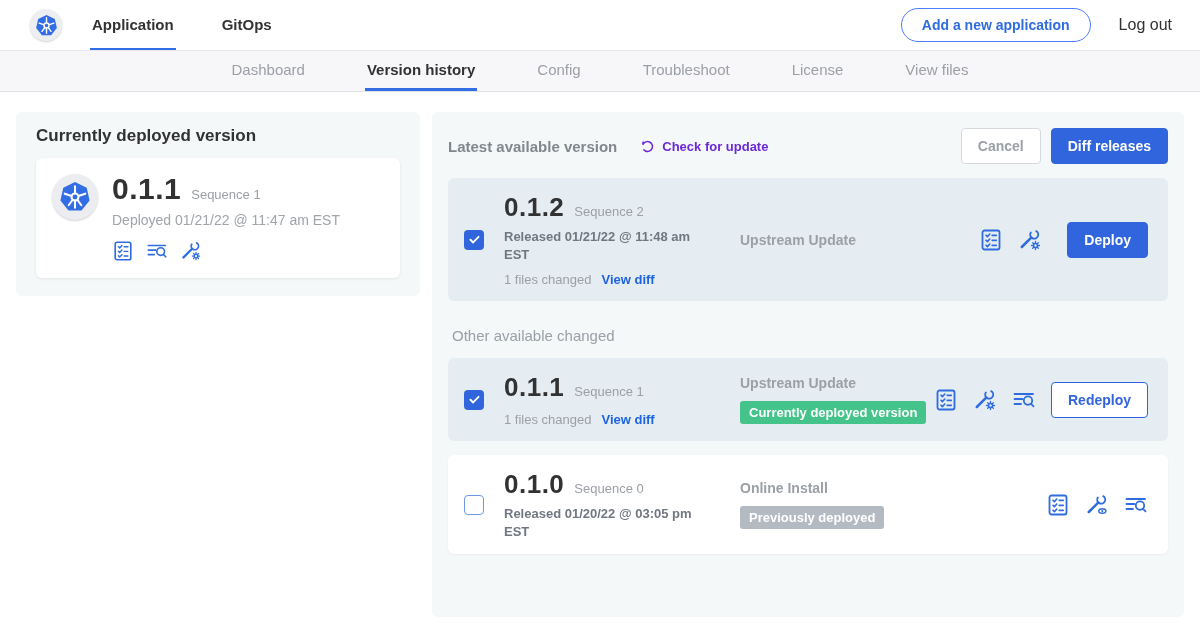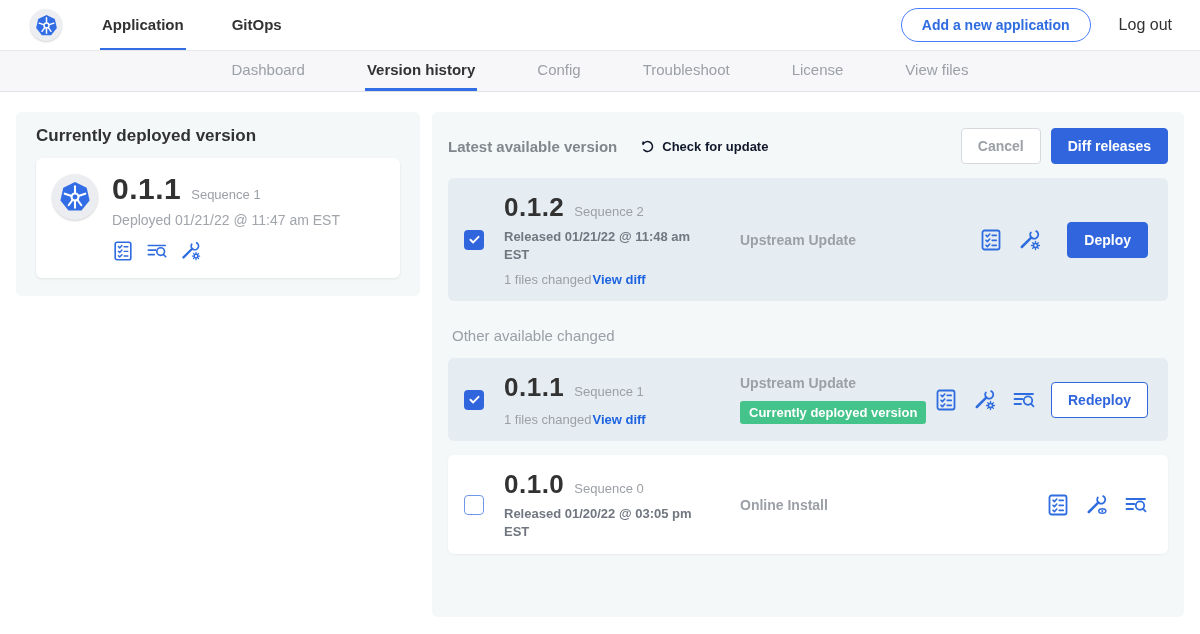--- a/index.html
+++ b/index.html
@@ -9,21 +9,21 @@
     font-family:"Liberation Sans", sans-serif;
     background:#ffffff; color:#323232;
   }
   svg { display:block; }
 
   
   .topnav { height:50px; display:flex; align-items:center; padding-left:30px; }
   .logo { width:32px; height:32px; border-radius:50%; background:#eceef1;
           box-shadow:0 1px 2px rgba(0,0,0,.18); display:flex; align-items:center; justify-content:center; }
   .logo svg { width:27px; height:27px; }
-  .toptabs { display:flex; height:100%; margin-left:38px; }
+  .toptabs { display:flex; height:100%; margin-left:28px; }
   .toptab { height:100%; display:flex; align-items:center; padding:0 2px; margin-right:44px;
             font-size:15px; font-weight:700; color:#323232; border-bottom:2px solid transparent; cursor:pointer; }
   .toptab.active { border-bottom-color:#326de6; }
   .topnav-right { margin-left:auto; display:flex; align-items:center; padding-right:28px; }
   .pill { background:#fff; border:1.5px solid #4a7dff; color:#2f6ce0; font-weight:700; font-size:14px;
           border-radius:18px; padding:8px 20px; font-family:inherit; cursor:pointer; }
   .logout { font-size:16px; color:#323232; margin-left:28px; cursor:pointer; }
 
   
   .subnav { height:42px; background:#f7f7f9; border-top:1px solid #e7e7ec; border-bottom:1px solid #dfe3e6;
@@ -46,40 +46,40 @@
   .vnum-lg { font-size:30px; font-weight:700; letter-spacing:.5px; color:#323232; }
   .seq { font-size:13px; color:#9b9fa6; margin-left:10px; }
   .deployed-date { font-size:14px; color:#a0a4ab; margin-top:6px; }
   .icon-row { display:flex; gap:12px; margin-top:12px; }
   .icon-btn { width:22px; height:22px; color:#2f6ce0; cursor:pointer; }
   .icon-btn svg { width:100%; height:100%; }
 
   .versions-panel { flex:1; background:#f5f8f9; border-radius:6px; padding:16px 16px 20px; min-height:505px; }
   .panel-header { display:flex; align-items:center; }
   .panel-header h3 { margin:0; font-size:15px; font-weight:600; color:#82878d; }
-  .hlink { display:flex; align-items:center; gap:6px; color:#0f172a; font-size:13px; font-weight:700;
+  .hlink { display:flex; align-items:center; gap:6px; color:#6d28d9; font-size:13px; font-weight:700;
            margin-left:22px; cursor:pointer; }
   .hlink svg { width:17px; height:17px; }
   .btn { font-family:inherit; font-size:14px; font-weight:700; border-radius:4px; padding:9px 16px; cursor:pointer; }
   .btn-cancel { background:#fff; border:1px solid #d5d9de; color:#9b9fa6; margin-left:auto;text-align:center; }
   .btn-primary { background:#3065dd; border:1px solid #3065dd; color:#fff; margin-left:10px; }
   .btn-outline { background:#fff; border:1px solid #3065dd; color:#3065dd; }
 
   .vrow { display:flex; align-items:center; border-radius:6px; padding:14px 16px; margin-top:14px; }
   .vrow.selected { background:#e5edf3; }
   .vrow.plain { background:#fff; box-shadow:0 1px 2px rgba(0,0,0,.05); }
   .checkbox { width:20px; height:20px; border-radius:4px; flex:0 0 auto; cursor:pointer;
               display:flex; align-items:center; justify-content:center; }
   .checkbox.checked { background:#3065dd; }
   .checkbox.unchecked { background:#fff; border:1.5px solid #6f97e8; }
   .checkbox svg { width:13px; height:13px; }
   .vinfo { margin-left:20px; width:206px; flex:0 0 auto; }
   .vnum { font-size:26px; font-weight:700; letter-spacing:.5px; color:#323232; }
   .released { font-size:13px; font-weight:700; color:#717780; margin-top:5px; max-width:200px; line-height:1.35; }
-  .files { margin-top:9px; font-size:13px; color:#9b9fa6; display:flex; gap:1px; }
+  .files { margin-top:9px; font-size:13px; color:#9b9fa6; display:flex; gap:10px; }
   .viewdiff { color:#1e64e0; font-weight:700; cursor:pointer; }
   .vsource { flex:1; margin-left:30px; }
   .source-label { font-size:14px; font-weight:700; color:#9b9fa6; }
   .badge { display:inline-block; margin-top:10px; font-size:13px; font-weight:700; color:#fff;
            padding:4px 9px; border-radius:3px; }
   .badge.green { background:#44c38a; }
   .badge.gray { background:#b3bac1; }
   .vactions { display:flex; align-items:center; gap:15px; margin-left:auto; padding-right:4px; }
   .vactions .icon-btn { width:24px; height:24px; }
   .other-heading { font-size:15px; color:#9ba0a7; margin:26px 0 6px 4px; }
@@ -324,20 +324,21 @@
       <div class="checkbox unchecked"></div>
       <div class="vinfo">
         <div class="vline">
           <span class="vnum">0.1.0</span>
           <span class="seq">Sequence 0</span>
         </div>
         <div class="released">Released 01/20/22 @ 03:05 pm EST</div>
       </div>
       <div class="vsource">
         <div class="source-label">Online Install</div>
+        <span class="badge gray">Previously deployed</span>
       </div>
       <div class="vactions">
         <span class="icon-btn">
             <svg>
               <use href="#i-checklist"></use>
             </svg>
           </span>
         <span class="icon-btn">
             <svg>
               <use href="#i-wrench-eye"></use>

